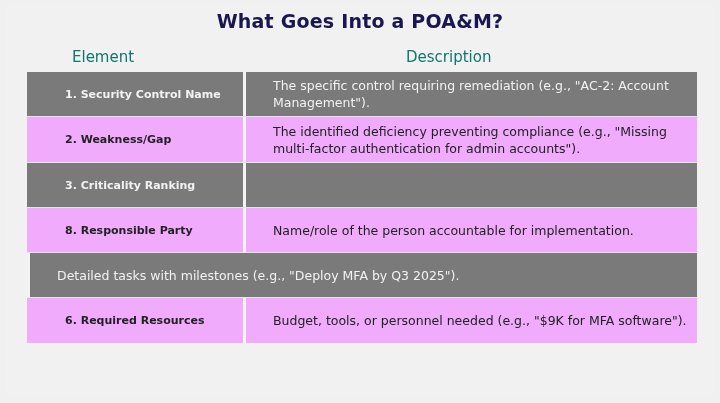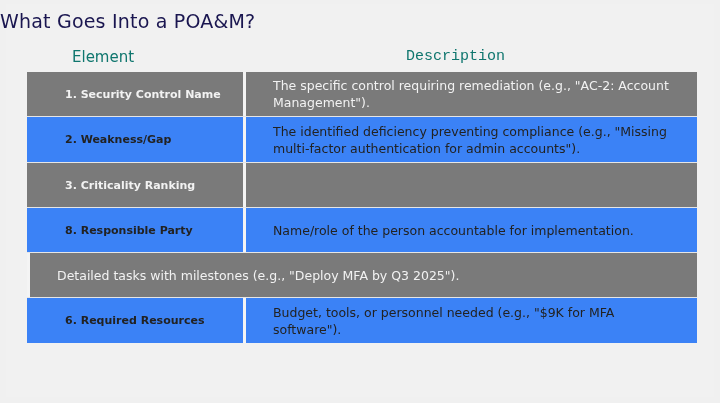--- a/index.html
+++ b/index.html
@@ -8,48 +8,48 @@
     background: #f0f0f0;
     font-family: "DejaVu Sans", sans-serif;
     position: relative;
   }
   .frame {
     position: absolute; left: 6px; top: 4px; width: 708px; height: 393px;
     background: #f1f1f1;
   }
   .title {
     position: absolute; left: 0; top: 10px; width: 720px;
-    color: #1a1650; font-weight: normal;
+    text-align: center; color: #1a1650; font-weight: bold;
     font-size: 19px; letter-spacing: 0.2px;
   }
   .col-head {
     position: absolute; top: 48px; font-size: 15px; color: #0f766e;
   }
   .col-head.el { left: 72px; }
-  .col-head.desc { left: 406px; font-family: Liberation Mono, monospace; }
+  .col-head.desc { left: 406px; }
   .table {
     position: absolute; left: 27px; top: 72px; width: 670px;
   }
   .row {
     display: flex; width: 670px;
   }
   .row .cell-el {
     width: 216px; display: flex; align-items: center;
     padding-left: 38px; box-sizing: border-box;
     font-weight: bold; font-size: 11px;
   }
   .row .sep { width: 3px; background: #f4f4f4; }
   .row .cell-desc {
     flex: 1; display: flex; align-items: center;
-    padding-left: 27px; padding-right: 13px; box-sizing: border-box;
+    padding-left: 27px; padding-right: 4px; box-sizing: border-box;
     font-size: 12.5px; line-height: 17px;
   }
   .row.dark { background: #7a7a7a; }
   .row.dark .cell-el, .row.dark .cell-desc { color: #f2f2f2; }
-  .row.light { background: #3b82f6; }
+  .row.light { background: #f0abfc; }
   .row.light .cell-el, .row.light .cell-desc { color: #222; }
   .row + .row { border-top: 1px solid #e6e6e6; }
 </style>
 </head>
 <body>
 
 <div class="frame"></div>
 
 <div class="title">What Goes Into a POA&amp;M?</div>
 

